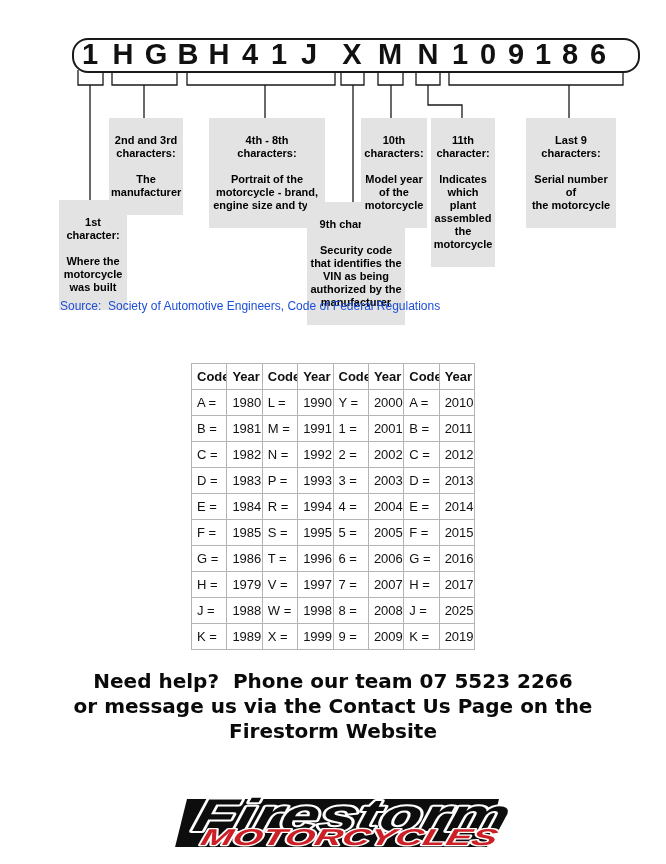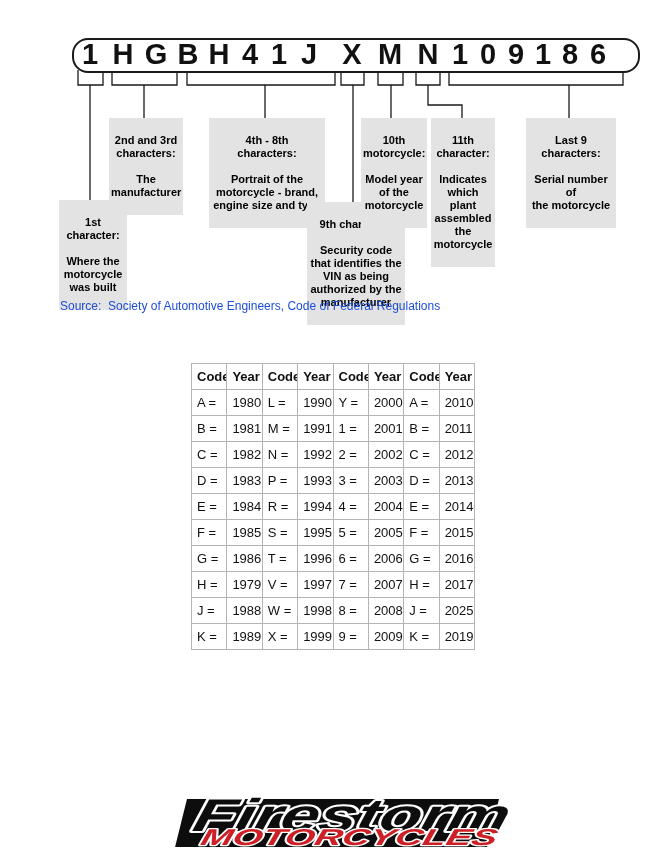--- a/index.html
+++ b/index.html
@@ -114,21 +114,21 @@
   <div class="callout" style="left:307px;top:202px;width:94px">
     <div class="callout-title">9th character:</div>
     <div class="callout-body">Security code
 that identifies the
 VIN as being
 authorized by the
 manufacturer</div>
   </div>
   <div class="callout" style="left:361px;top:118px;width:62px">
     <div class="callout-title">10th
-motorcycle:</div>
+characters:</div>
     <div class="callout-body">Model year
 of the
 motorcycle</div>
   </div>
   <div class="callout" style="left:431px;top:118px;width:60px">
     <div class="callout-title">11th
 character:</div>
     <div class="callout-body">Indicates
 which plant
 assembled
@@ -254,20 +254,23 @@
           <td>X =</td>
           <td>1999</td>
           <td>9 =</td>
           <td>2009</td>
           <td>K =</td>
           <td>2019</td>
         </tr>
       </tbody>
   </table>
 
+  <div class="help-text">Need help?  Phone our team 07 5523 2266
+or message us via the Contact Us Page on the
+Firestorm Website</div>
 
   <svg class="logo" width="360" height="82" viewBox="0 0 360 82">
     <g transform="translate(12,0) skewX(-14)">
       <rect x="28" y="24" width="312" height="48" fill="#0d0d0d"></rect>
       <text class="logo-main" x="40" y="56" textLength="315" lengthAdjust="spacingAndGlyphs">Firestorm</text>
       <text class="logo-sub" x="52" y="70" textLength="296" lengthAdjust="spacingAndGlyphs" fill="#cc2026">MOTORCYCLES</text>
     </g>
   </svg>
 
 </div>

